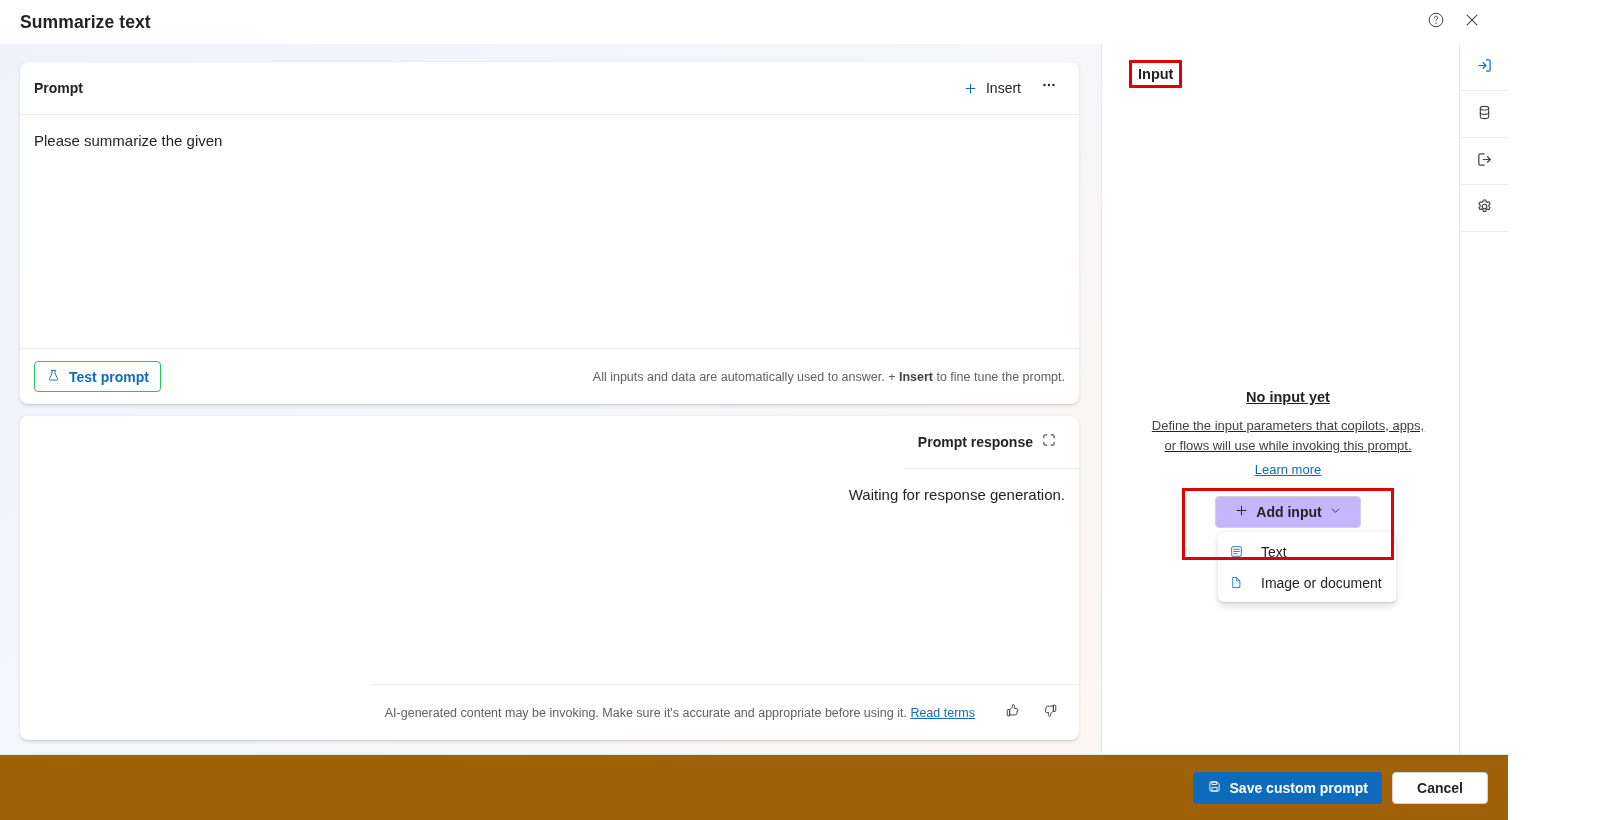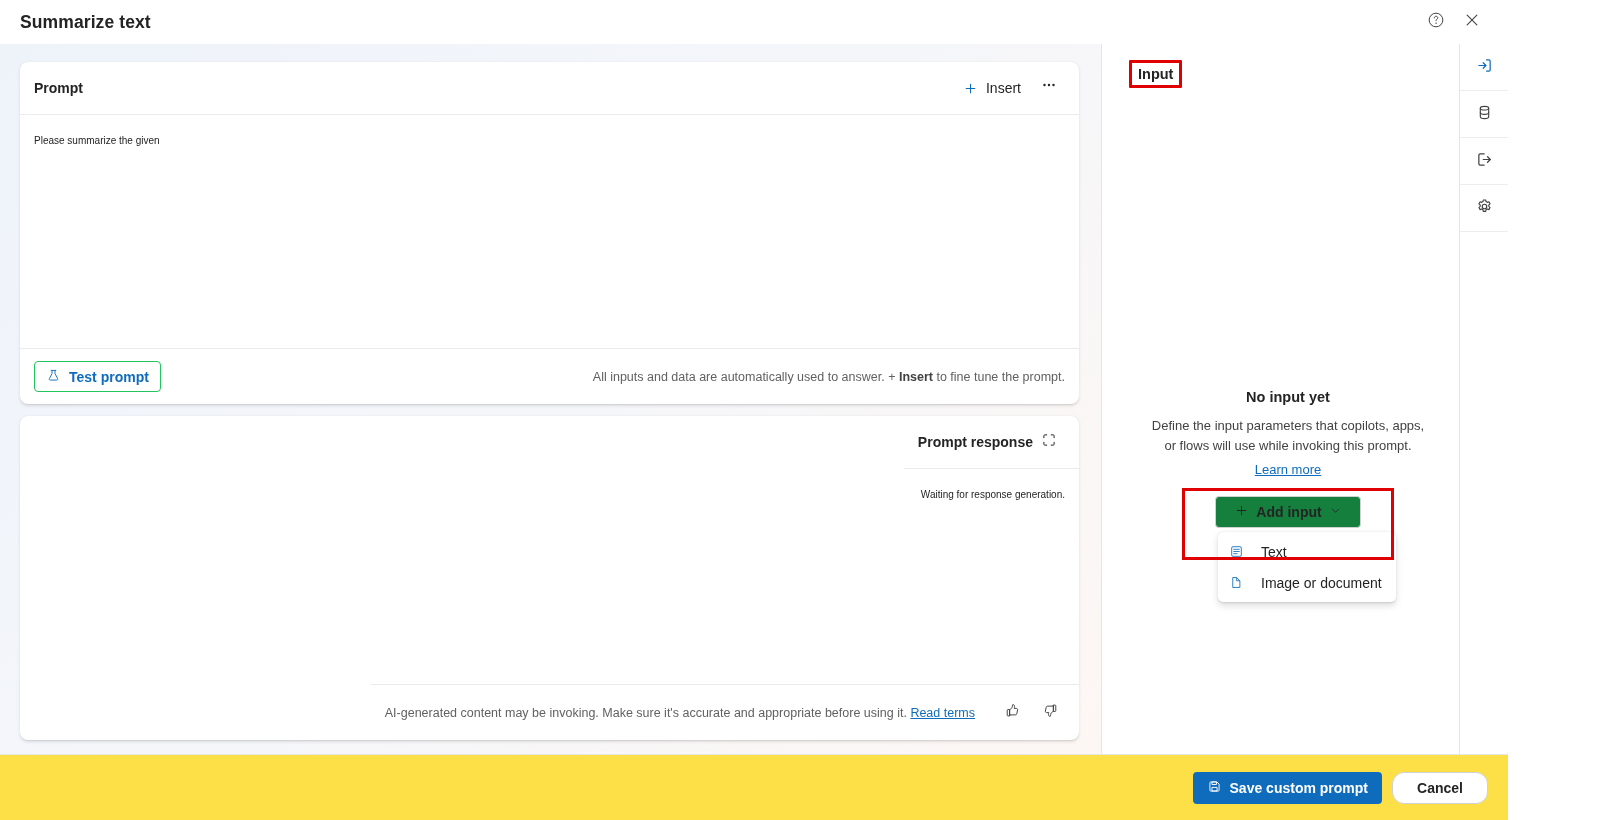--- a/index.html
+++ b/index.html
@@ -104,21 +104,21 @@
   }
   .expand-btn {
     width: 32px; height: 30px;
     display: flex; align-items: center; justify-content: center;
     border-radius: 4px; cursor: pointer; color: #242424;
   }
 
   .card-body {
     flex: 1 1 auto;
     padding: 16px 14px 8px 14px;
-    font-size: 10px;
+    font-size: 15px;
     color: #242424;
     line-height: 20px;
     overflow: hidden;
     min-height: 0;
   }
 
   .card-foot {
     flex: 0 0 56px;
     height: 56px;
     display: flex; align-items: center;
@@ -199,20 +199,21 @@
     border-radius: 1px;
   }
   .annot-input { left: 0; top: 0; right: 0; bottom: 0; }
 
   .empty-state {
     position: absolute;
     left: 50%; top: 345px;
     transform: translateX(-50%);
     width: 340px;
     text-align: center;
+    text-decoration: underline;
   }
   .empty-title {
     font-size: 14.5px;
     font-weight: 600;
     color: #242424;
     margin-bottom: 11px;
   }
   .empty-desc {
     font-size: 13px;
     color: #424242;
@@ -232,21 +233,21 @@
     position: absolute;
     left: 50%;
     top: 452px;
     transform: translateX(-50%);
     width: 212px;
   }
   .addinput-btn {
     width: 146px;
     margin: 0 auto;
     height: 32px;
-    background: #15803d;
+    background: #c4b5fd;
     border: 1px solid #d1d1d1;
     border-radius: 4px;
     display: flex; align-items: center; justify-content: center;
     gap: 7px;
     font-size: 14px;
     font-weight: 600;
     color: #242424;
     cursor: pointer;
     position: relative;
     z-index: 3;
@@ -299,21 +300,21 @@
     cursor: pointer;
     color: #424242;
   }
   .rail-btn.active { color: #0f6cbd; }
 
   
   .footer {
     flex: 0 0 66px;
     height: 66px;
     border-top: 1px solid #e6e6e6;
-    background: #fde047;
+    background: #a16207;
     display: flex; align-items: center; justify-content: flex-end;
     gap: 10px;
     padding: 0 20px;
   }
   .btn-primary {
     height: 32px;
     padding: 0 14px;
     background: #0f6cbd;
     color: #ffffff;
     border: none;
@@ -324,21 +325,21 @@
     cursor: pointer;
     font-family: "Liberation Sans", sans-serif;
   }
   .btn-secondary {
     height: 32px;
     min-width: 96px;
     padding: 0 22px;
     background: #ffffff;
     color: #242424;
     border: 1px solid #d1d1d1;
-    border-radius: 12px;
+    border-radius: 4px;
     font-size: 14px;
     font-weight: 600;
     cursor: pointer;
     font-family: "Liberation Sans", sans-serif;
   }
 </style>
 </head>
 <body>
 
 <div id="app">

